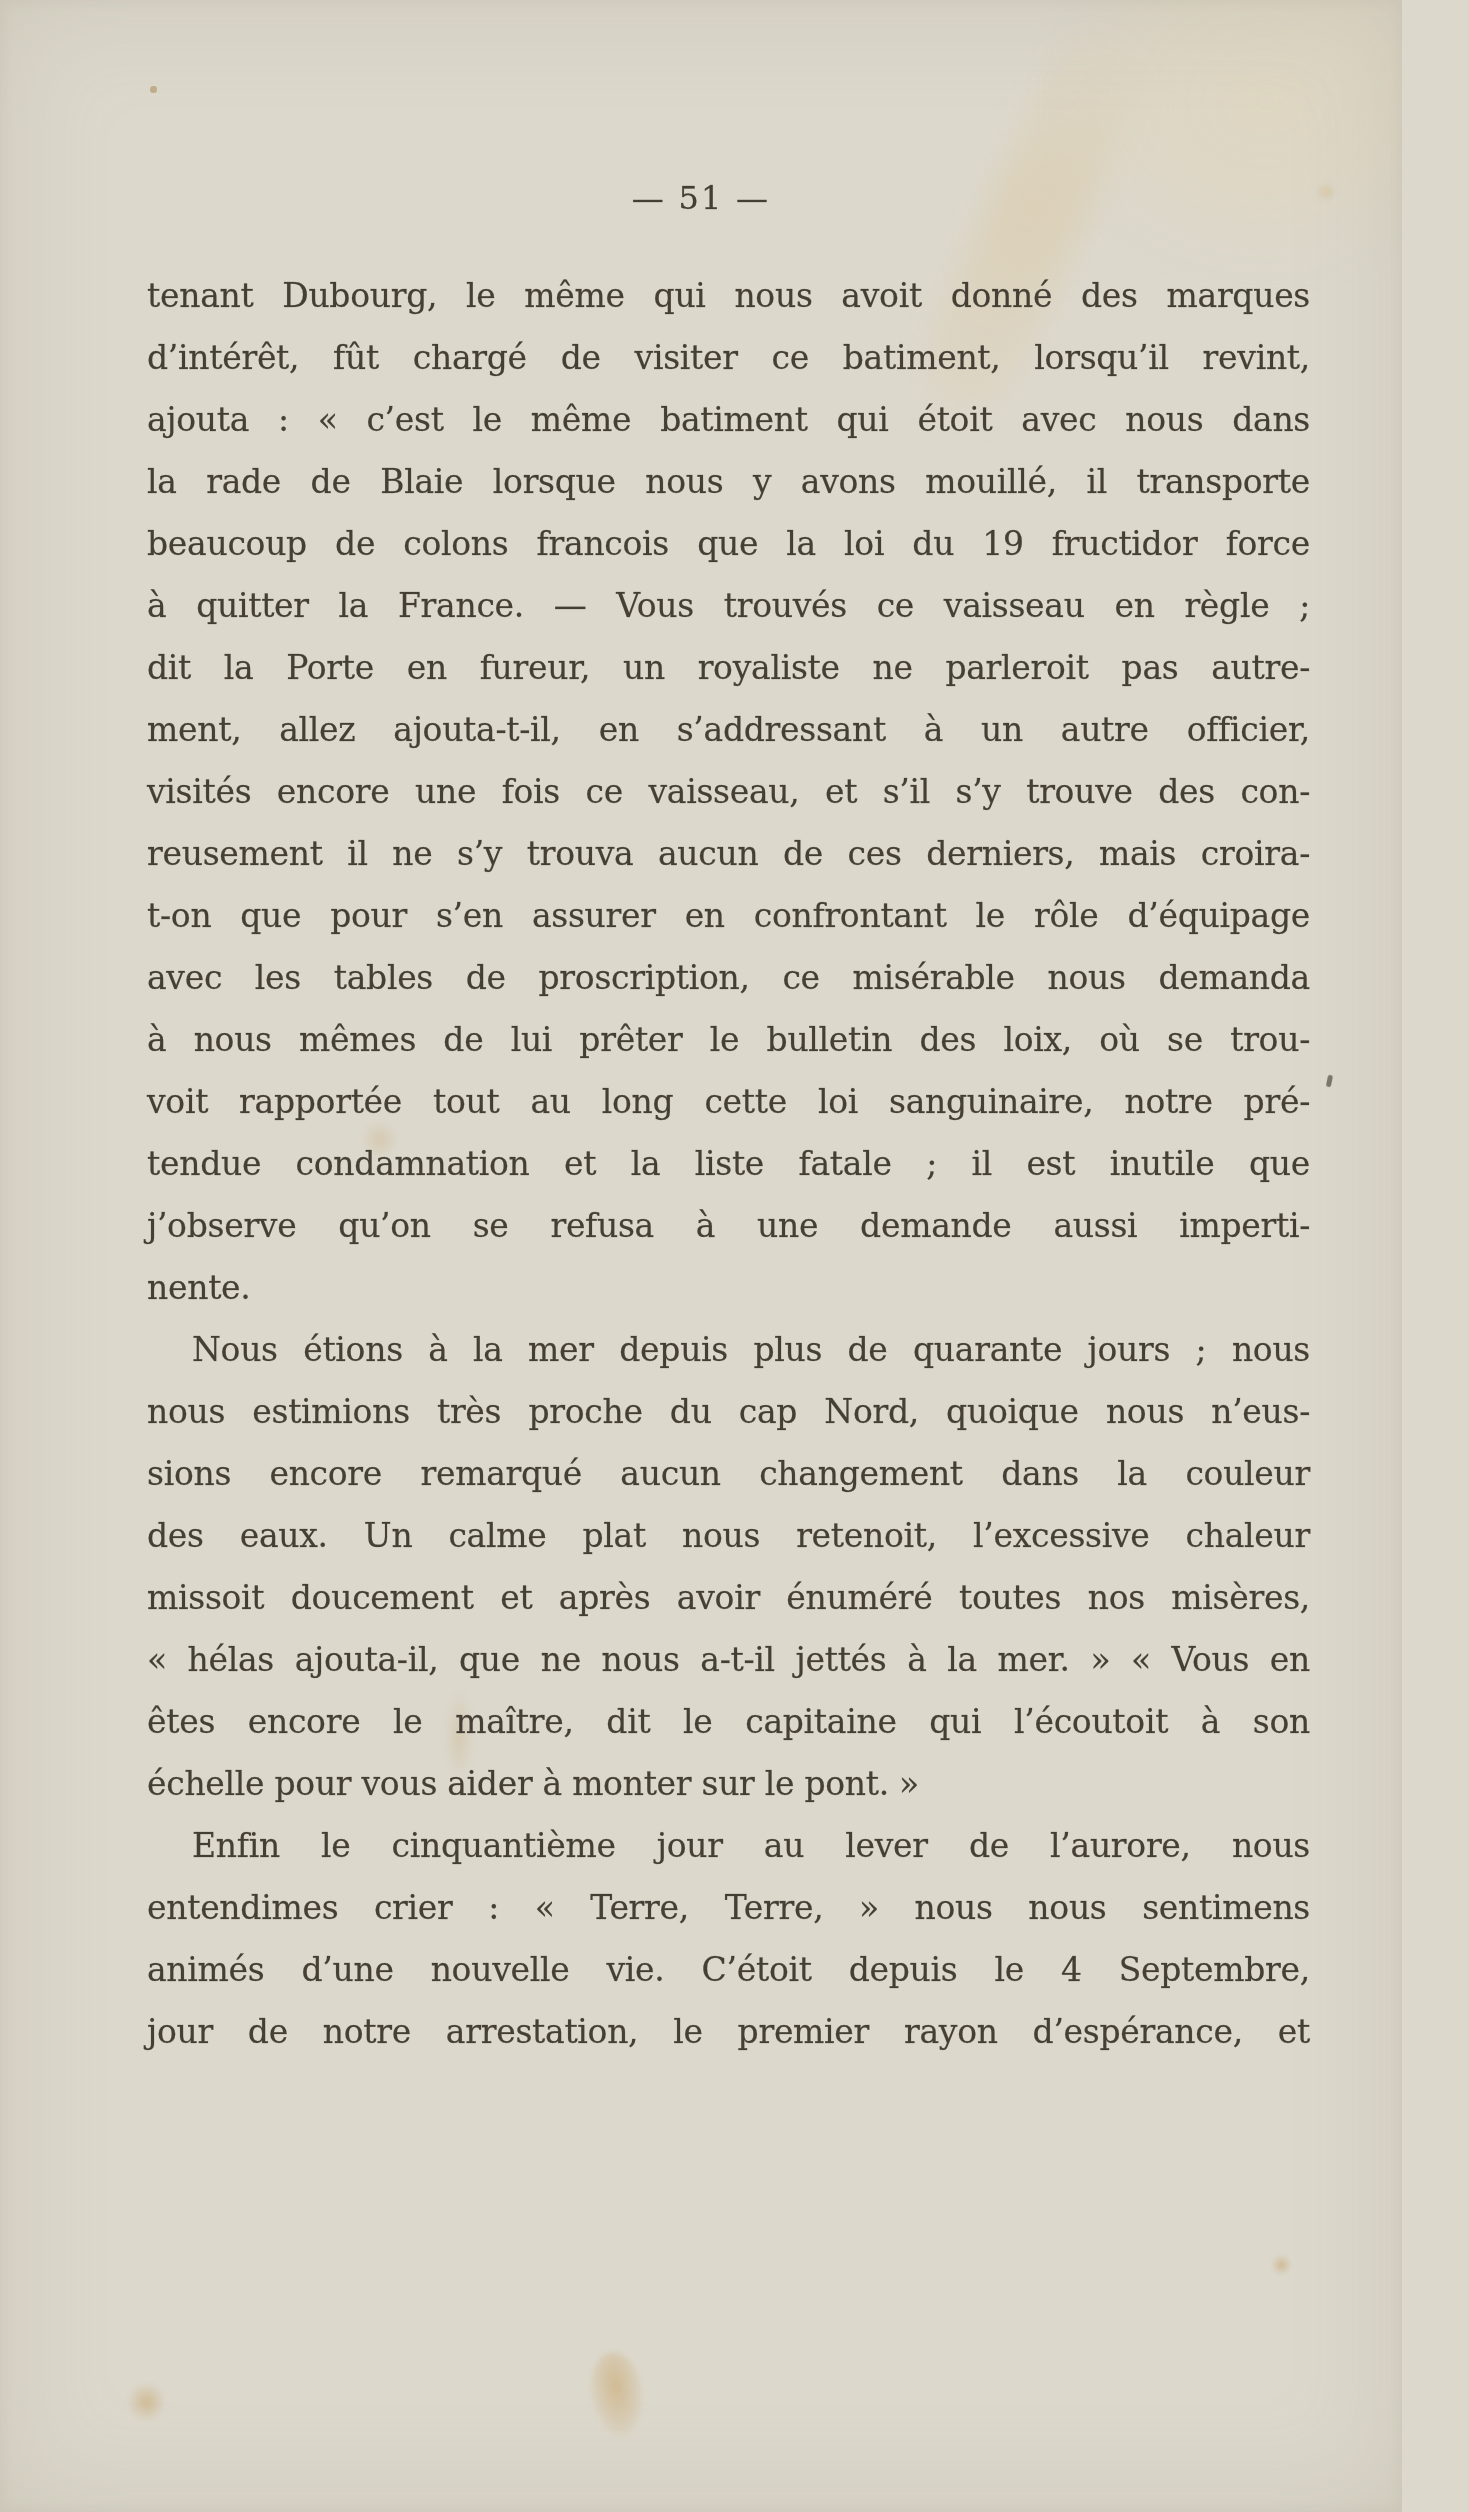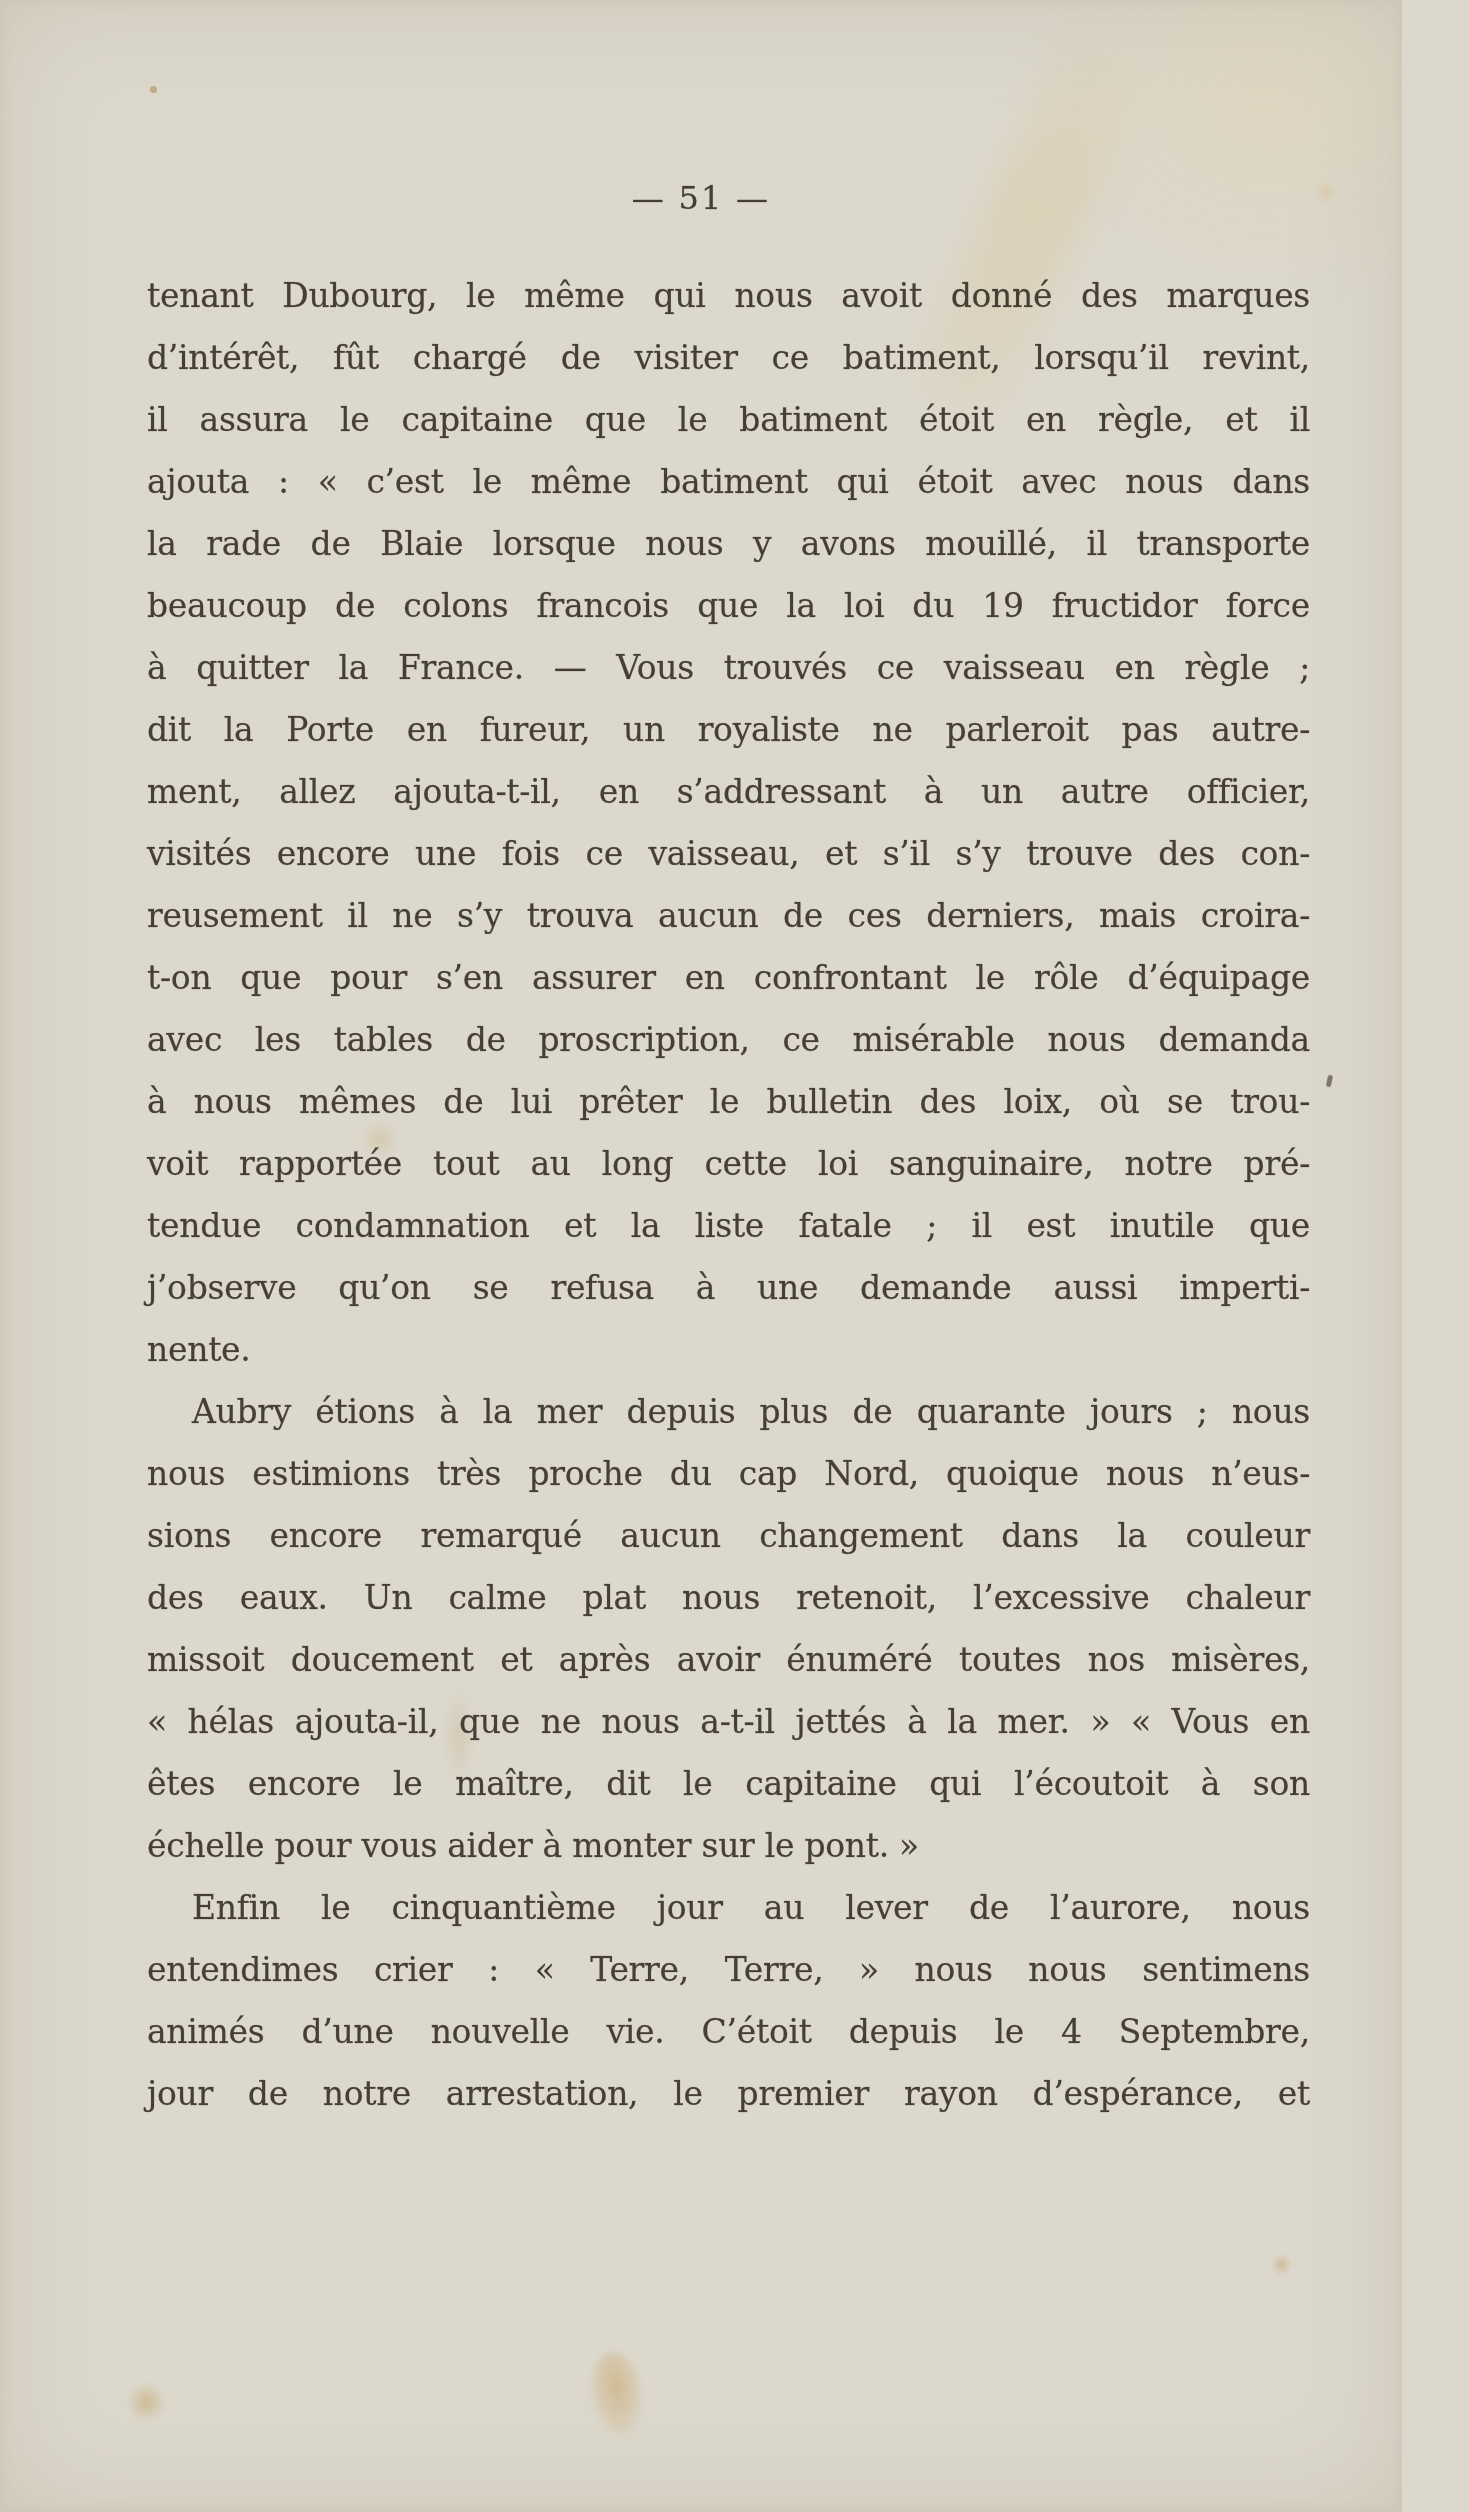--- a/index.html
+++ b/index.html
@@ -98,37 +98,36 @@
   <div class="stain speck-top"></div>
   <div class="stain speck-right-faint"></div>
   <div class="stain speck-demanda"></div>
   <div class="stain speck-esperance"></div>
 
   <div class="page-number">— 51 —</div>
 
   <div class="text-block">
       <div class="line">tenant Dubourg, le même qui nous avoit donné des marques</div>
       <div class="line">d’intérêt, fût chargé de visiter ce batiment, lorsqu’il revint,</div>
-      <div class="line">il assura le capitaine que le batiment étoit en règle, et il</div>
       <div class="line">ajouta : « c’est le même batiment qui étoit avec nous dans</div>
       <div class="line">la rade de Blaie lorsque nous y avons mouillé, il transporte</div>
       <div class="line">beaucoup de colons francois que la loi du 19 fructidor force</div>
       <div class="line">à quitter la France. — Vous trouvés ce vaisseau en règle ;</div>
       <div class="line">dit la Porte en fureur, un royaliste ne parleroit pas autre-</div>
       <div class="line">ment, allez ajouta-t-il, en s’addressant à un autre officier,</div>
       <div class="line">visités encore une fois ce vaisseau, et s’il s’y trouve des con-</div>
       <div class="line">reusement il ne s’y trouva aucun de ces derniers, mais croira-</div>
       <div class="line">t-on que pour s’en assurer en confrontant le rôle d’équipage</div>
       <div class="line">avec les tables de proscription, ce misérable nous demanda</div>
       <div class="line">à nous mêmes de lui prêter le bulletin des loix, où se trou-</div>
       <div class="line">voit rapportée tout au long cette loi sanguinaire, notre pré-</div>
       <div class="line">tendue condamnation et la liste fatale ; il est inutile que</div>
       <div class="line">j’observe qu’on se refusa à une demande aussi imperti-</div>
       <div class="line lastline">nente.</div>
-      <div class="line indent">Aubry étions à la mer depuis plus de quarante jours ; nous</div>
+      <div class="line indent">Nous étions à la mer depuis plus de quarante jours ; nous</div>
       <div class="line">nous estimions très proche du cap Nord, quoique nous n’eus-</div>
       <div class="line">sions encore remarqué aucun changement dans la couleur</div>
       <div class="line">des eaux. Un calme plat nous retenoit, l’excessive chaleur</div>
       <div class="line">missoit doucement et après avoir énuméré toutes nos misères,</div>
       <div class="line">« hélas ajouta-il, que ne nous a-t-il jettés à la mer. » « Vous en</div>
       <div class="line">êtes encore le maître, dit le capitaine qui l’écoutoit à son</div>
       <div class="line lastline">échelle pour vous aider à monter sur le pont. »</div>
       <div class="line indent">Enfin le cinquantième jour au lever de l’aurore, nous</div>
       <div class="line">entendimes crier : « Terre, Terre, » nous nous sentimens</div>
       <div class="line">animés d’une nouvelle vie. C’étoit depuis le 4 Septembre,</div>

